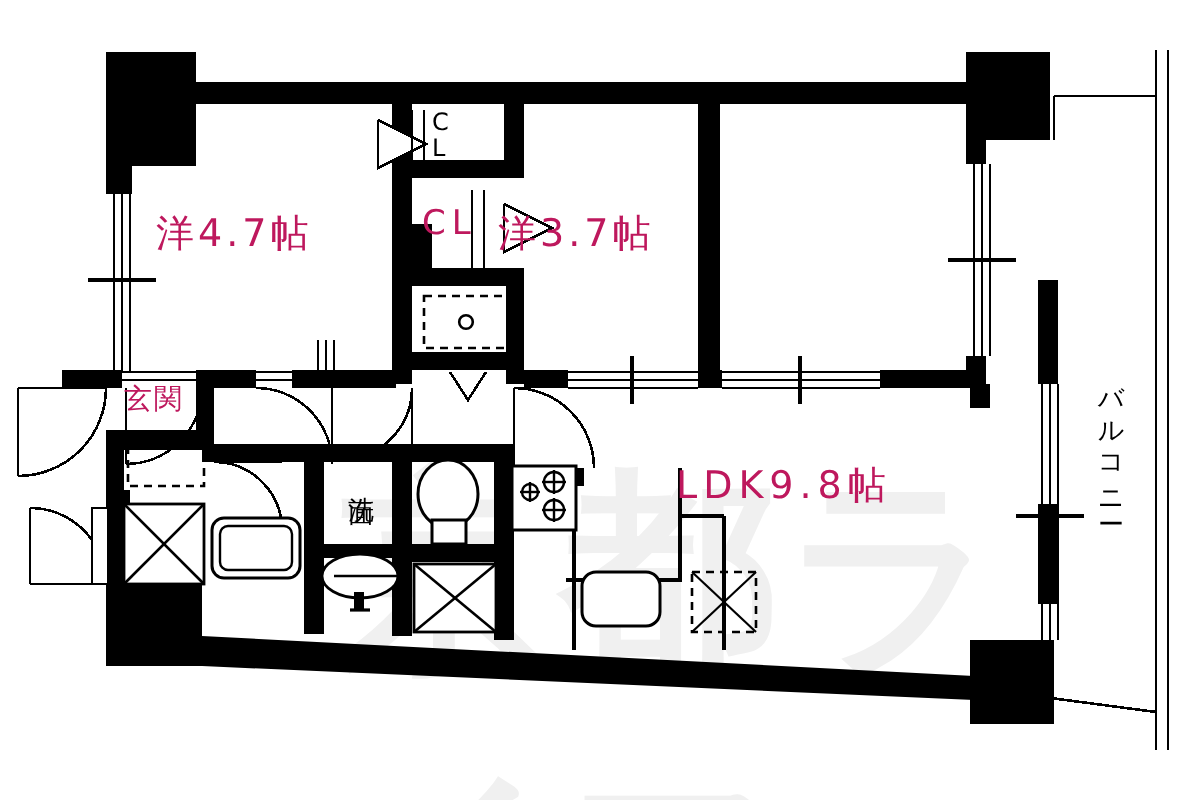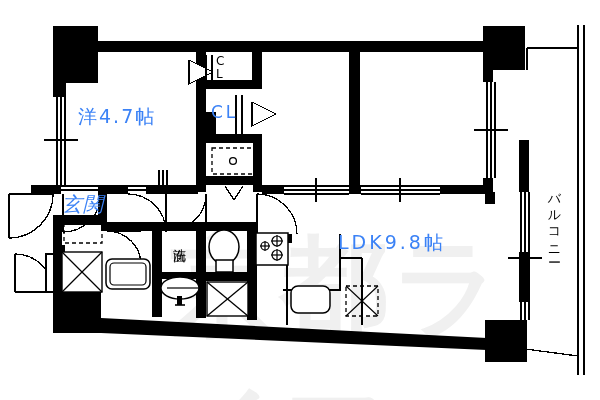--- a/index.html
+++ b/index.html
@@ -1,19 +1,19 @@
 <!DOCTYPE html>
 <html><head>
 <meta charset="utf-8">
 <style>
   html,body{margin:0;padding:0;background:#ffffff;}
   body{font-family:"DejaVu Sans","Liberation Sans",sans-serif;}
   #plan{position:relative;width:600px;height:400px;background:#ffffff;overflow:hidden;}
   .wall{position:absolute;background:#000000;}
-  .label{position:absolute;color:#3b82f6;white-space:nowrap;letter-spacing:2px;}
+  .label{position:absolute;color:#be185d;white-space:nowrap;letter-spacing:2px;}
   .rm{font-size:19px;}
   .rm-ldk{font-size:19px;letter-spacing:3px;}
   .sm{font-size:12px;letter-spacing:1px;}
   .vlabel{position:absolute;font-size:12px;color:#000;writing-mode:vertical-rl;letter-spacing:3px;}
   .vlabel2{position:absolute;font-size:13px;color:#000;writing-mode:vertical-rl;letter-spacing:2px;}
   .watermark{position:absolute;color:#f0f0f0;font-size:108px;font-weight:bold;letter-spacing:4px;
              user-select:none;z-index:0;}
   svg.ov{position:absolute;left:0;top:0;width:600px;height:400px;z-index:5;}.z2{z-index:2}.z6{z-index:6}
 </style>
 </head>
@@ -237,22 +237,23 @@
       <rect x="346" y="286" width="32" height="30" fill="none" stroke="#000" stroke-width="1.3" stroke-dasharray="4,3"></rect>
       <line x1="346" y1="286" x2="378" y2="316" stroke="#000" stroke-width="1.1"></line>
       <line x1="378" y1="286" x2="346" y2="316" stroke="#000" stroke-width="1.1"></line>
     </g>
 
     <polygon points="101,318 487,338 487,350 101,333" fill="#000" stroke="none"></polygon>
     <polygon points="53,316 101,318 101,333 53,333" fill="#000" stroke="none"></polygon>
   </svg>
 
   <div class="label rm z6" style="left:78px;top:104px;">洋4.7帖</div>
+  <div class="label rm z6" style="left:249px;top:104px;">洋3.7帖</div>
   <div class="label rm-ldk z6" style="left:338px;top:230px;">LDK9.8帖</div>
-  <div class="label sm z6" style="left:62px;top:191px;font-size:20px;font-style:italic;">玄関</div>
+  <div class="label sm z6" style="left:62px;top:191px;font-size:14px;">玄関</div>
 
   <div class="vlabel2 z6" style="left:170px;top:238px;">洗面</div>
 
   <div class="z6" style="position:absolute;left:216px;top:55px;font-size:12px;line-height:13px;color:#000;">
     <div>C</div>
     <div>L</div>
   </div>
   <div class="label z6" style="left:211px;top:102px;font-size:17px;letter-spacing:3px;">CL</div>
 
   <div class="vlabel z6" style="left:545px;top:184px;font-size:13px;">バルコニー</div>

